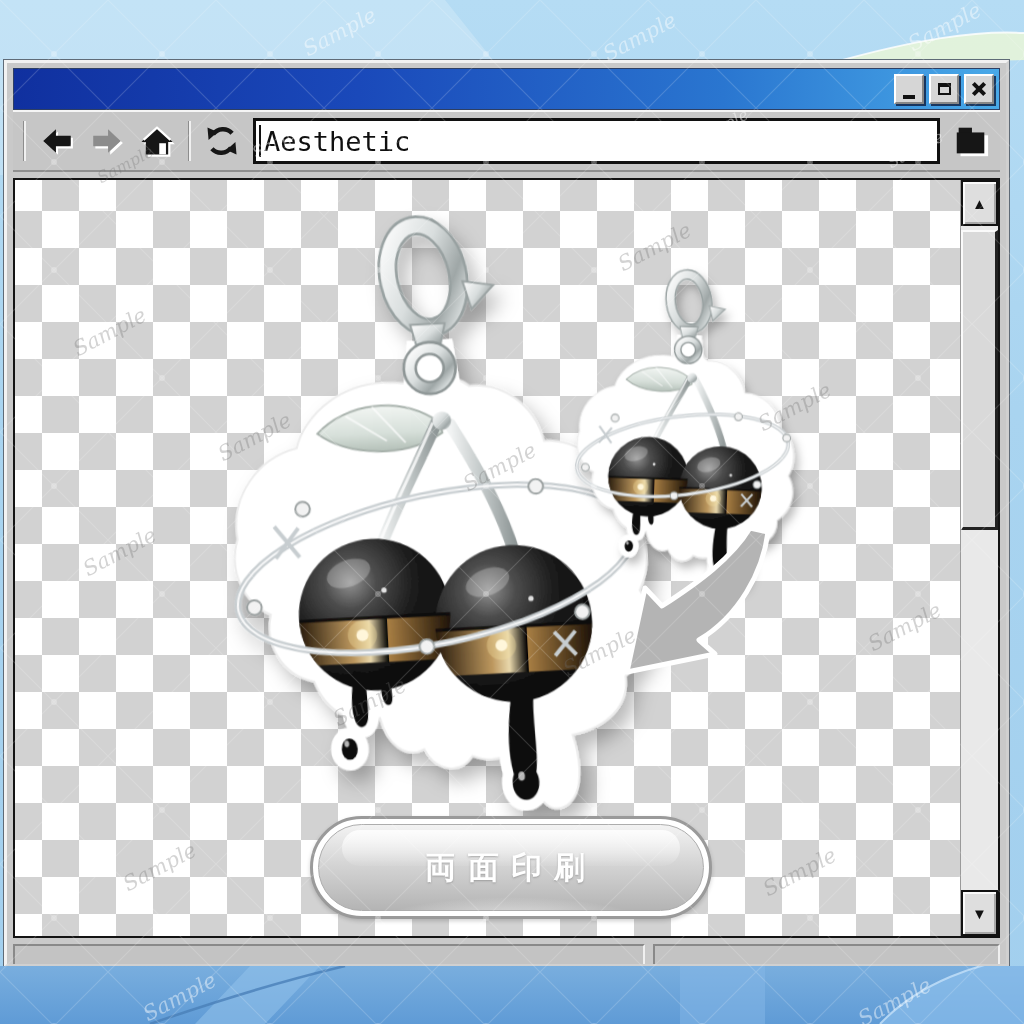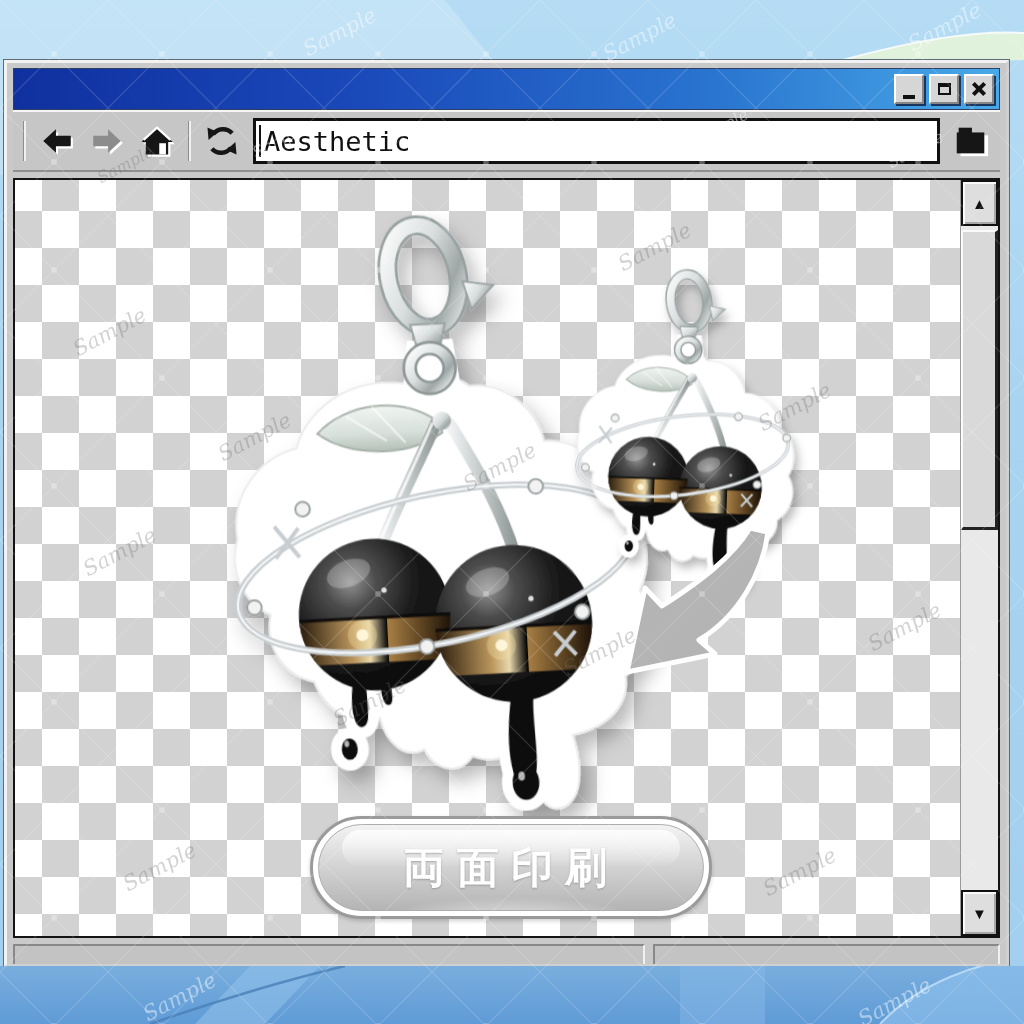--- a/index.html
+++ b/index.html
@@ -58,21 +58,21 @@
 
   
   .print-btn { position:absolute; left:295px; top:636px; width:402px; height:103px; border-radius:52px; cursor:pointer;
                background:#ffffff; border:3px solid #9a9a9a; padding:5px; box-shadow:0 2px 4px rgba(0,0,0,.18); }
   .print-btn .inner { position:relative; width:100%; height:100%; border-radius:46px; overflow:hidden; border:1px solid #adadad;
                background:radial-gradient(ellipse 60% 55% at 50% 118%, #f1f1f1 0%, rgba(241,241,241,0) 60%),
                           linear-gradient(180deg,#f3f3f3 0%,#d5d5d5 45%,#b4b4b4 100%);
                display:flex; align-items:center; justify-content:center; }
   .print-btn .gloss { position:absolute; left:6%; top:6%; width:88%; height:42%; border-radius:40px;
                background:linear-gradient(180deg,rgba(255,255,255,.85),rgba(255,255,255,.05)); }
-  .print-btn .label { position:relative; font-size:42px; letter-spacing:12px; color:#ffffff; font-weight:bold;
+  .print-btn .label { position:relative; font-size:31px; letter-spacing:12px; color:#ffffff; font-weight:bold;
                text-shadow:0 1px 2px rgba(120,120,120,.55); font-family:"DejaVu Sans", sans-serif; }
 
   
   .lattice { position:absolute; inset:0; z-index:40; pointer-events:none; opacity:.55; }
   .wm { position:absolute; z-index:45; pointer-events:none; font-family:"DejaVu Serif", serif; font-style:italic; font-size:21px;
         color:rgba(110,110,110,.30); transform:rotate(-28deg); }
   .wm.light { color:rgba(255,255,255,.45); }
   .wm:nth-of-type(1){left:70px;top:320px;} .wm:nth-of-type(2){left:80px;top:540px;}
   .wm:nth-of-type(3){left:215px;top:425px;} .wm:nth-of-type(4){left:330px;top:690px;}
   .wm:nth-of-type(5){left:560px;top:640px;} .wm:nth-of-type(6){left:615px;top:235px;}

